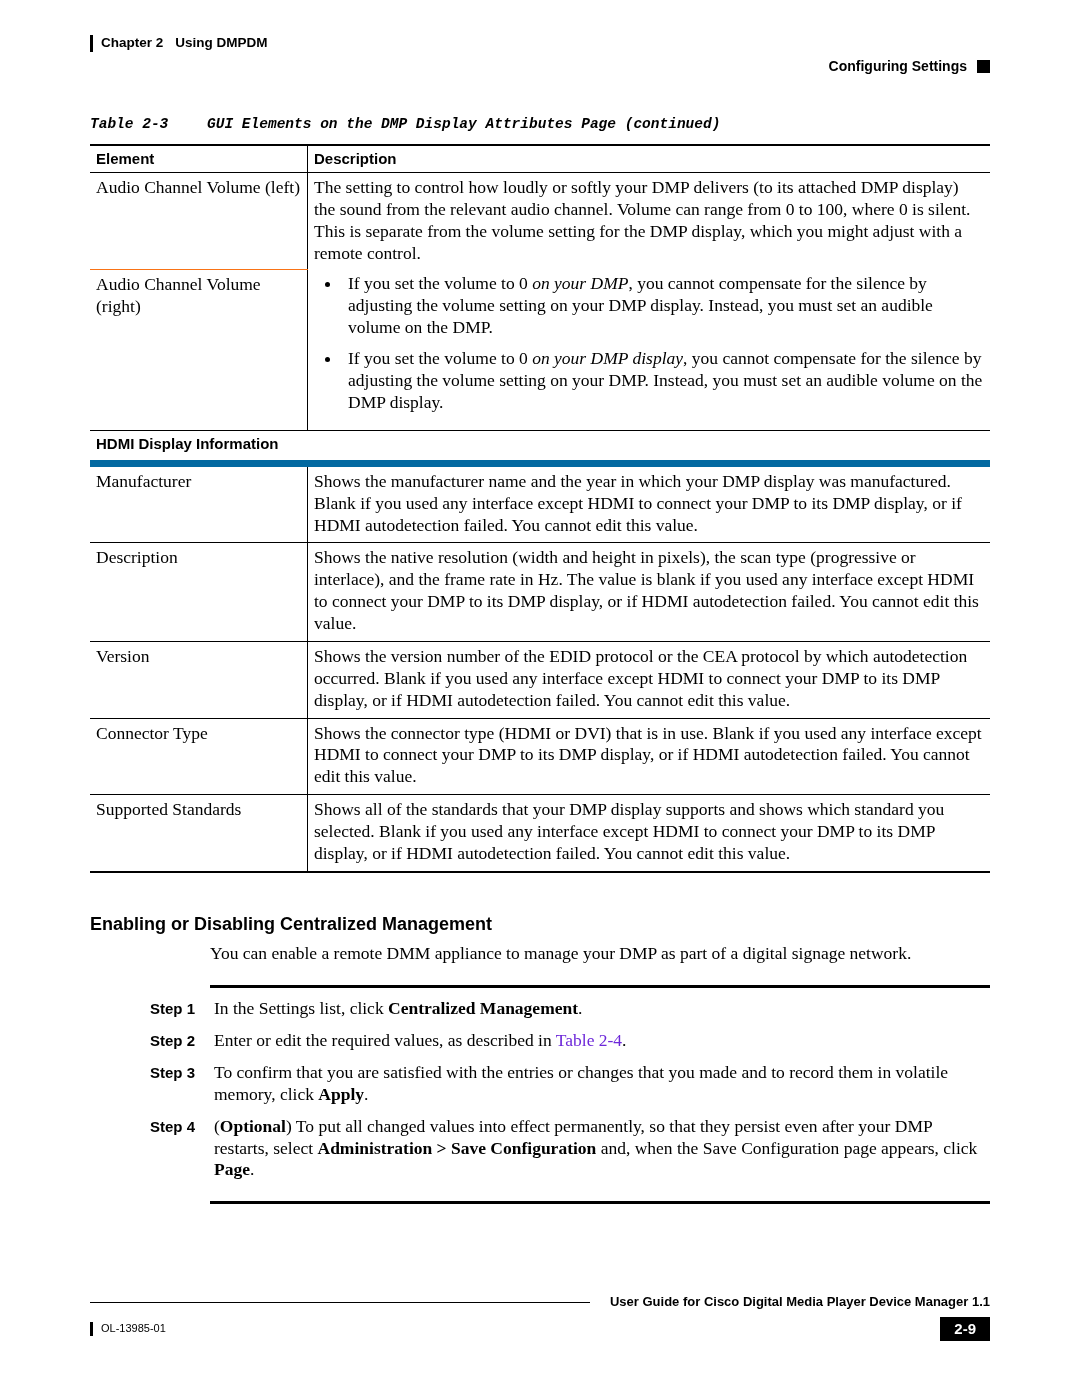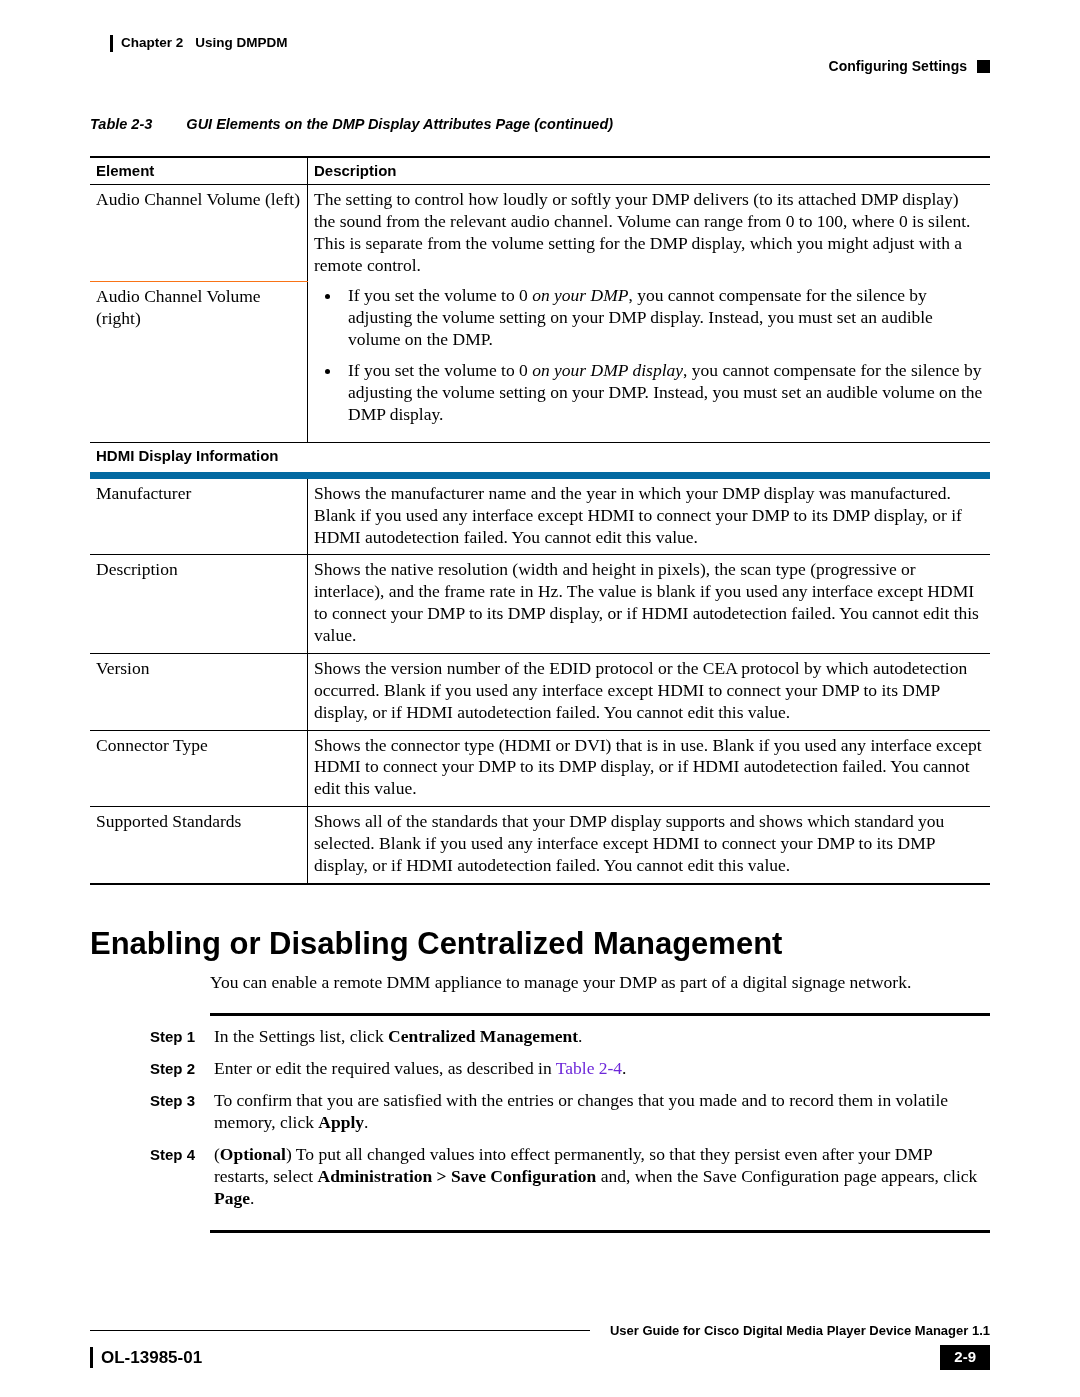--- a/index.html
+++ b/index.html
@@ -18,41 +18,40 @@
   }
   .header-bar {
     border-left: 3px solid #000;
     padding-left: 8px;
     margin-bottom: 6px;
     display: flex;
     gap: 12px;
     font-family: Arial, Helvetica, sans-serif;
     font-weight: bold;
     font-size: 13.5px;
-    margin-left: 20px;
   }
   .header-right {
     display: flex;
     justify-content: flex-end;
     align-items: center;
     gap: 10px;
     font-family: Arial, Helvetica, sans-serif;
     font-weight: bold;
     font-size: 14px;
     margin-bottom: 40px;
   }
   .header-right .sq {
     width: 13px;
     height: 13px;
     background: #000;
   }
   .table-caption {
-    font-family: Liberation Sans, sans-serif;
+    font-family: Liberation Mono, monospace;
     font-size: 14.5px;
-    margin-bottom: 22px;
+    margin-bottom: 10px;
   }
   .table-caption .label {
     font-weight: bold;
     font-style: italic;
     margin-right: 30px;
   }
   .table-caption .title {
     font-weight: bold;
     font-style: italic;
   }
@@ -97,21 +96,21 @@
     padding-left: 28px;
   }
   ul.bullets li {
     margin-bottom: 10px;
     padding-left: 6px;
   }
   .italic { font-style: italic; }
   h1.section {
     font-family: Arial, Helvetica, sans-serif;
     font-weight: bold;
-    font-size: 31px;
+    font-size: 18px;
     margin: 40px 0 8px 0;
   }
   .body-indent {
     margin-left: 120px;
   }
   .hr-heavy {
     border: none;
     border-top: 3px solid #000;
     margin: 20px 0 10px 0;
   }
@@ -159,22 +158,22 @@
   .footer-bottom {
     display:flex;
     justify-content:space-between;
     align-items:center;
     margin-top:6px;
   }
   .footer-left {
     border-left: 3px solid #000;
     padding-left:8px;
     font-family: Arial, Helvetica, sans-serif;
-    font-weight:bold;
-    font-size:17px;
+    font-weight:normal;
+    font-size:11px;
   }
   .page-badge {
     background:#000;
     color:#fff;
     font-family: Arial, Helvetica, sans-serif;
     font-weight:bold;
     font-size:15px;
     padding:3px 14px;
   }
 </style>

